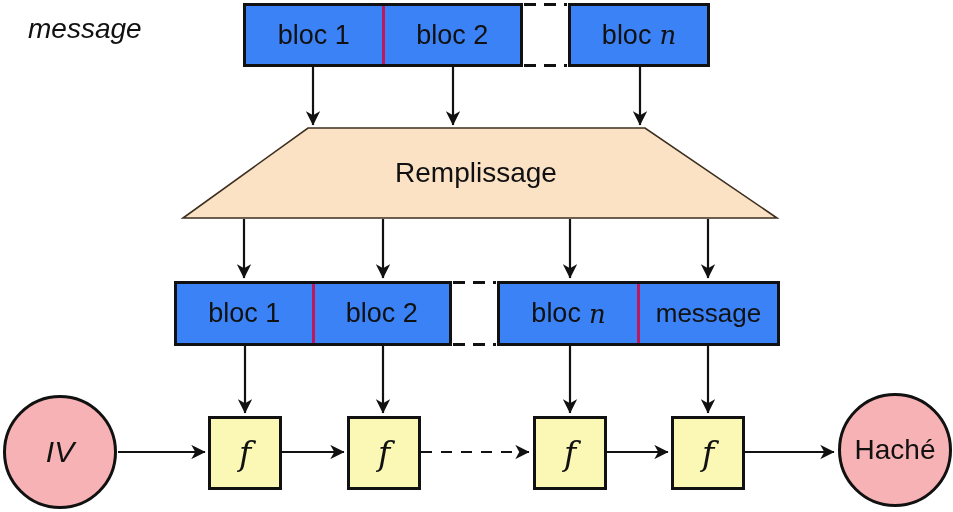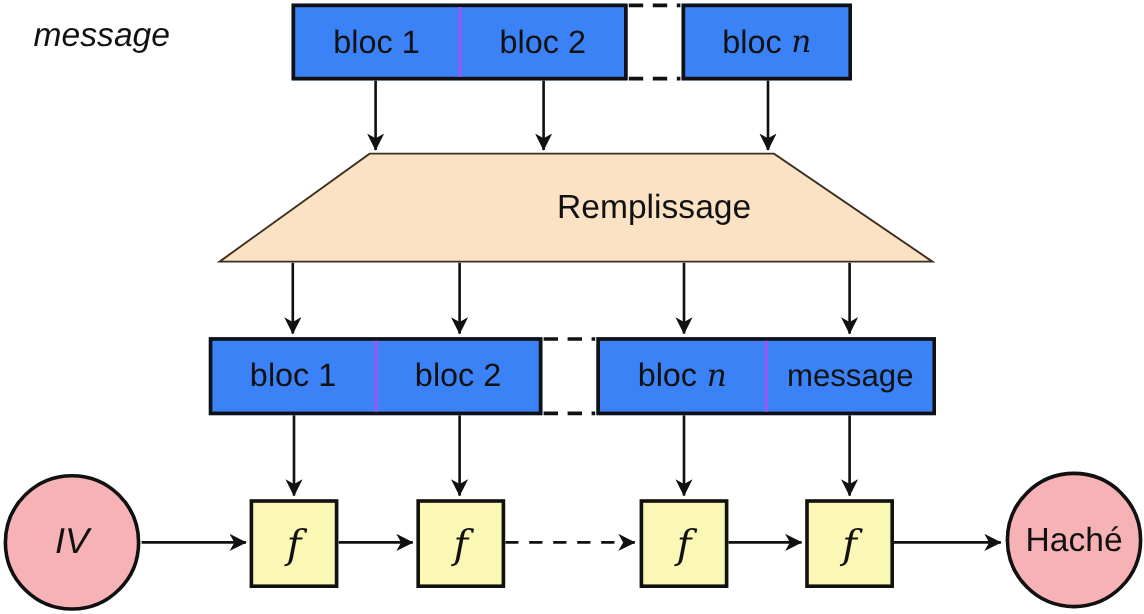--- a/index.html
+++ b/index.html
@@ -11,24 +11,24 @@
   .lbl{position:absolute;white-space:nowrap;}
   .msg{font-style:italic;font-size:28px;}
   .blockgroup{
     position:absolute;display:flex;box-sizing:border-box;
     border:3px solid #111;background:#3b82f6;
   }
   .cell{
     flex:1;display:flex;align-items:center;justify-content:center;
     font-size:27px;box-sizing:border-box;
   }
-  .cell + .cell{border-left:3px solid #8b5cf6;}
+  .cell + .cell{border-left:3px solid #be185d;}
   .mvar{font-style:italic;font-family:"DejaVu Serif",serif;margin-left:8px;font-size:26px;}
   .trap-label{
-    position:absolute;left:326px;top:157px;width:300px;text-align:right;
+    position:absolute;left:326px;top:157px;width:300px;text-align:center;
     font-size:28px;
   }
   .fbox{
     position:absolute;top:416px;width:74px;height:74px;box-sizing:border-box;
     border:3px solid #111;background:#fbf7b5;
     display:flex;align-items:center;justify-content:center;
     font-family:"DejaVu Serif",serif;font-style:italic;font-size:33px;
   }
   .node{
     position:absolute;width:114px;height:114px;box-sizing:border-box;

